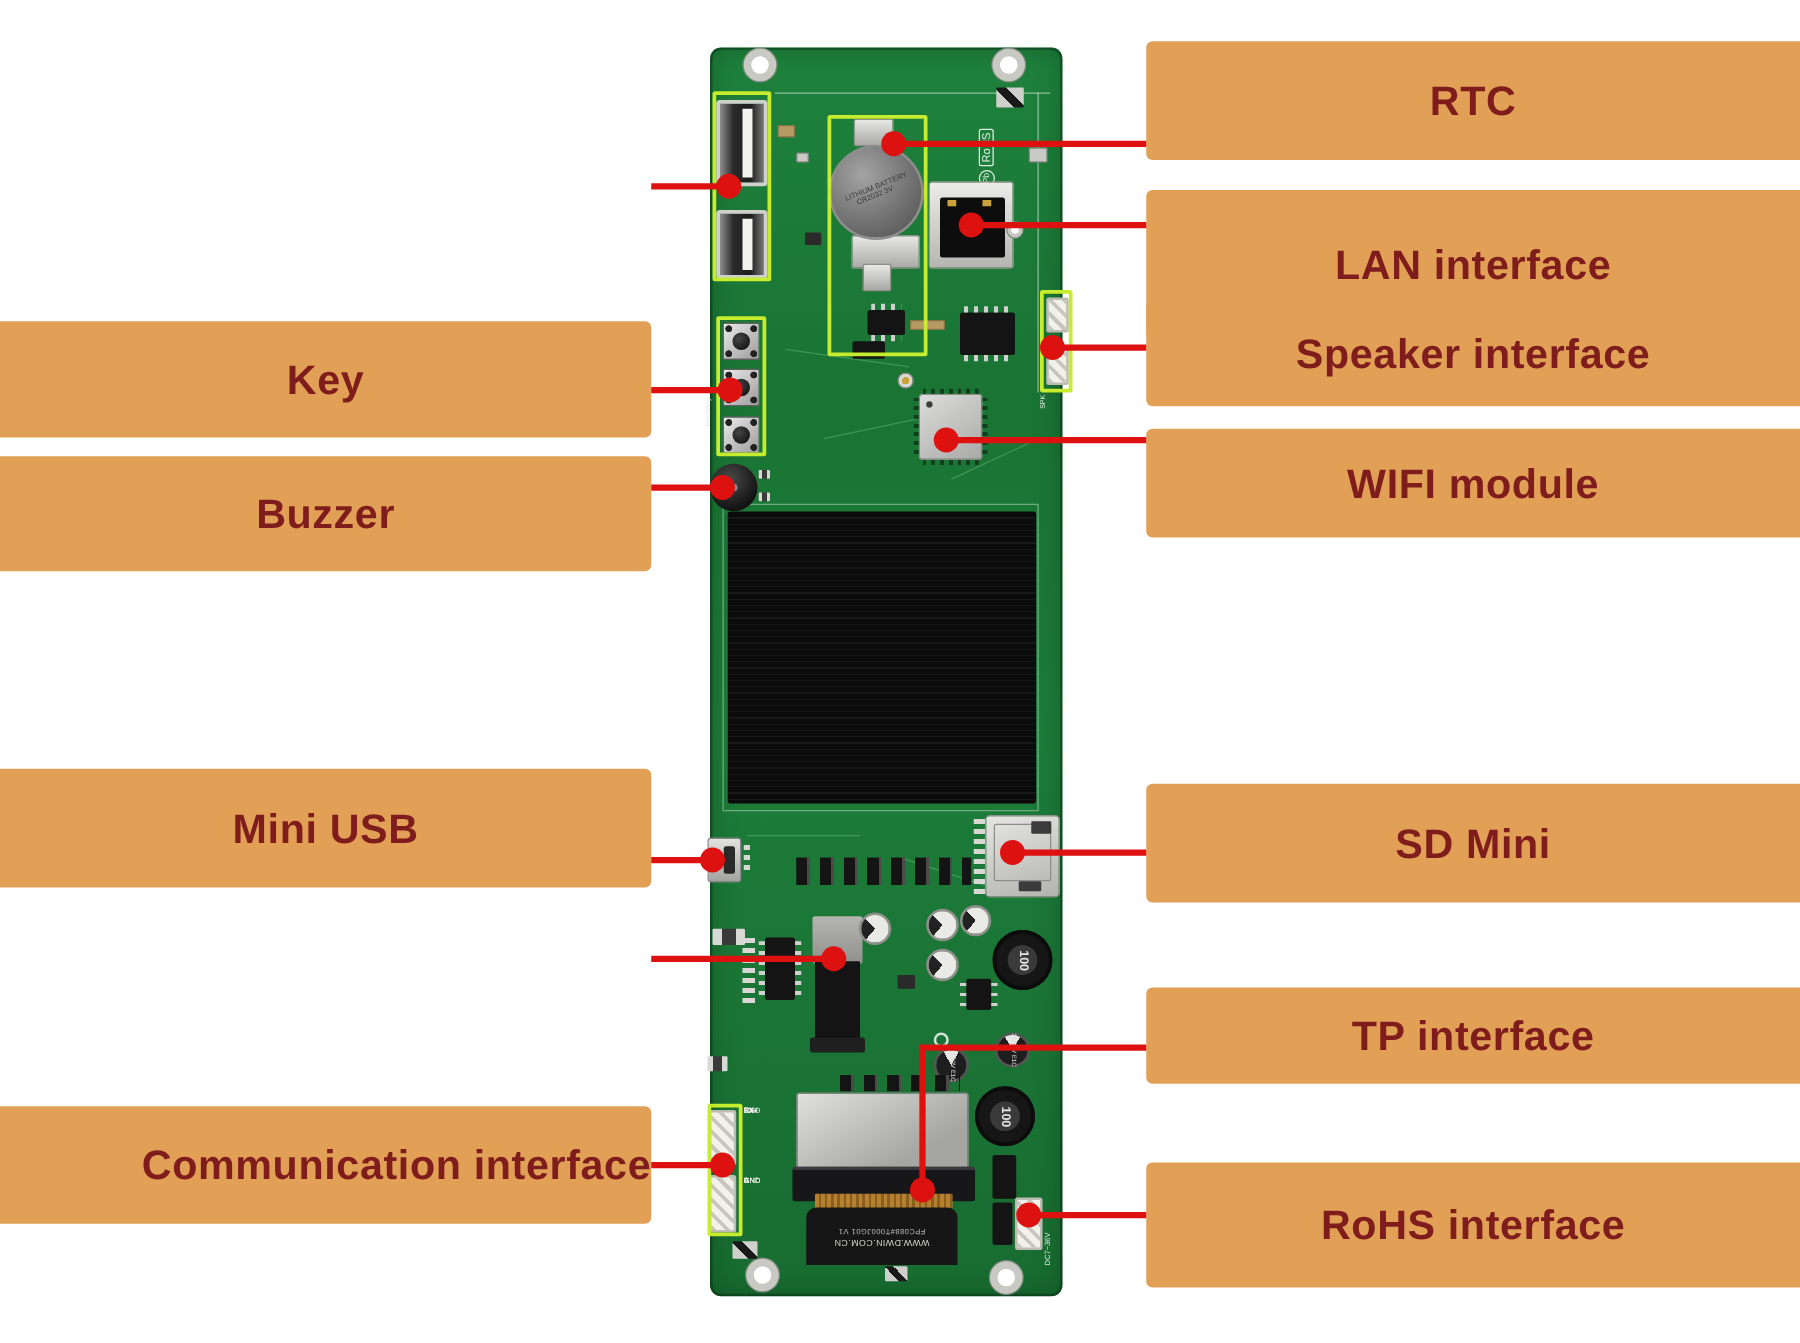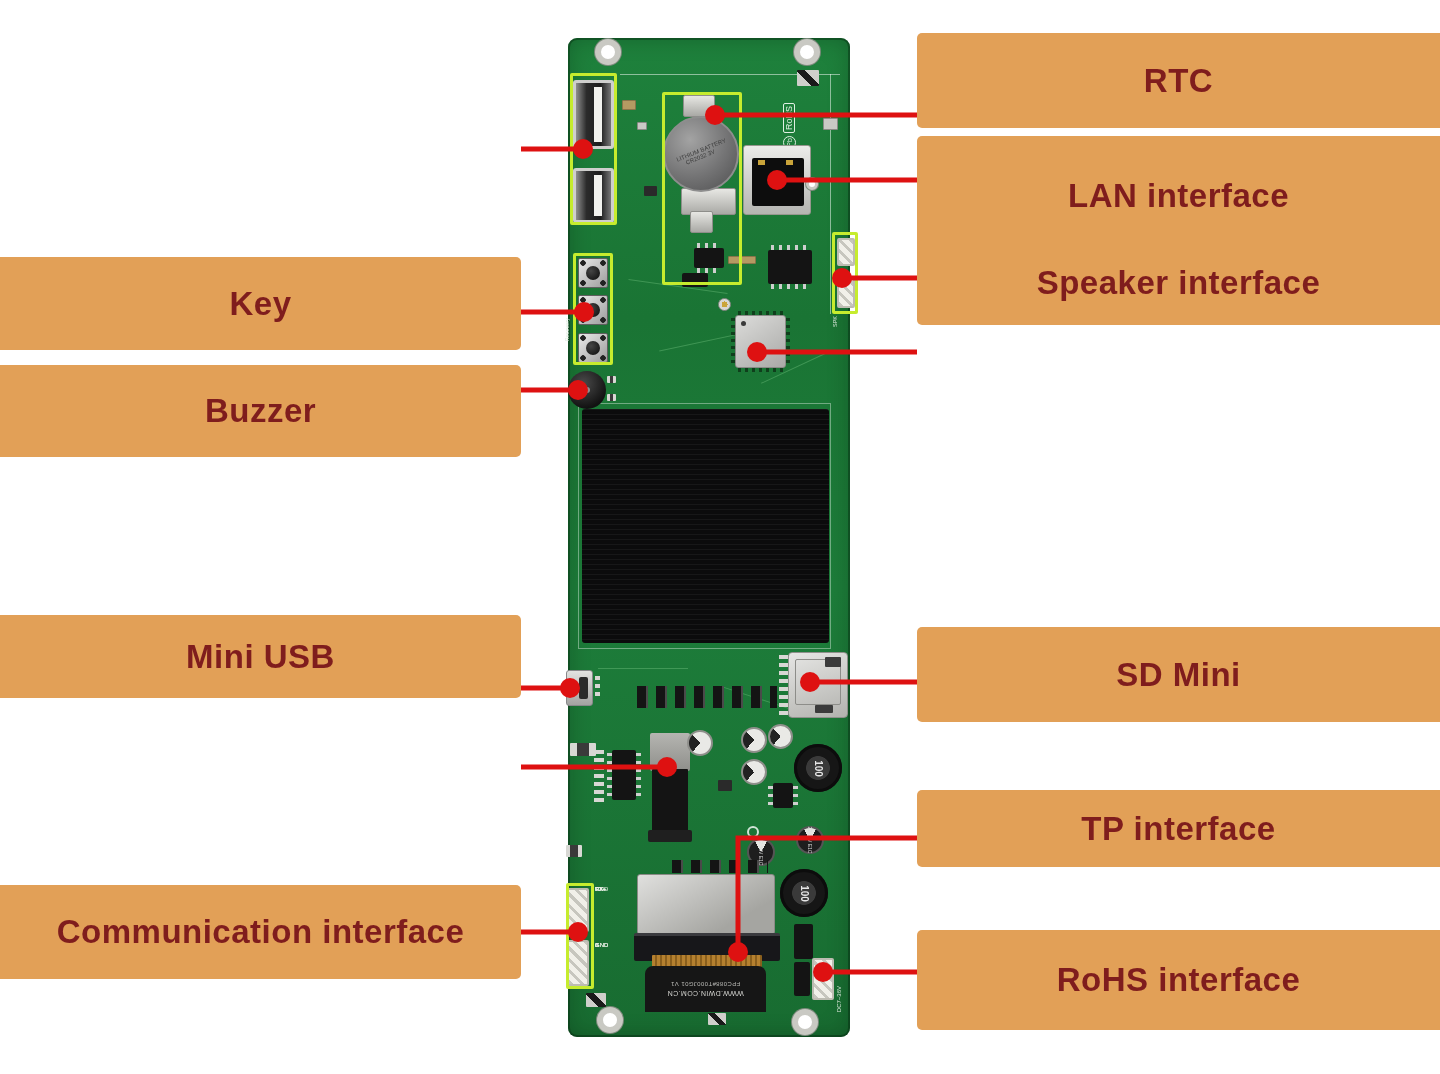--- a/index.html
+++ b/index.html
@@ -8,25 +8,25 @@
 
   
   .callout{position:absolute;background:#E2A057;color:#7f1d1d;display:flex;align-items:center;
            justify-content:center;font-size:33px;font-weight:bold;border-radius:5px;z-index:4;
            letter-spacing:.5px;}
   .callout.left{left:0;width:521px;border-top-left-radius:0;border-bottom-left-radius:0;}
   .callout.right{left:917px;width:523px;border-top-right-radius:0;border-bottom-right-radius:0;}
   #co-usb{top:90px;height:93px;}
   #co-key{top:257px;height:93px;}
   #co-buzzer{top:365px;height:92px;}
-  #co-mini{top:615px;height:83px;}
+  #co-mini{top:615px;height:95px;}
   #co-lcm{top:722px;height:94px;}
-  #co-comm{top:885px;height:94px;}
+  #co-comm{top:885px;height:94px;justify-content:flex-end;}
   #co-rtc{top:33px;height:95px;}
-  #co-lan{top:136px;height:120px;}
+  #co-lan{top:152px;height:120px;}
   #co-spk{top:240px;height:85px;}
   #co-wifi{top:343px;height:87px;}
   #co-sd{top:627px;height:95px;}
   #co-tp{top:790px;height:77px;}
   #co-pwr{top:930px;height:100px;}
 
   
   #leaders{position:absolute;left:0;top:0;z-index:5;pointer-events:none;}
 
   
@@ -351,20 +351,23 @@
 
   <div id="co-rtc" class="callout right">
       <span>RTC</span>
     </div>
   <div id="co-lan" class="callout right">
       <span>LAN interface</span>
     </div>
   <div id="co-spk" class="callout right">
       <span>Speaker interface</span>
     </div>
+  <div id="co-wifi" class="callout right">
+      <span>WIFI module</span>
+    </div>
   <div id="co-sd" class="callout right">
       <span>SD Mini</span>
     </div>
   <div id="co-tp" class="callout right">
       <span>TP interface</span>
     </div>
   <div id="co-pwr" class="callout right">
       <span>RoHS interface</span>
     </div>
 

